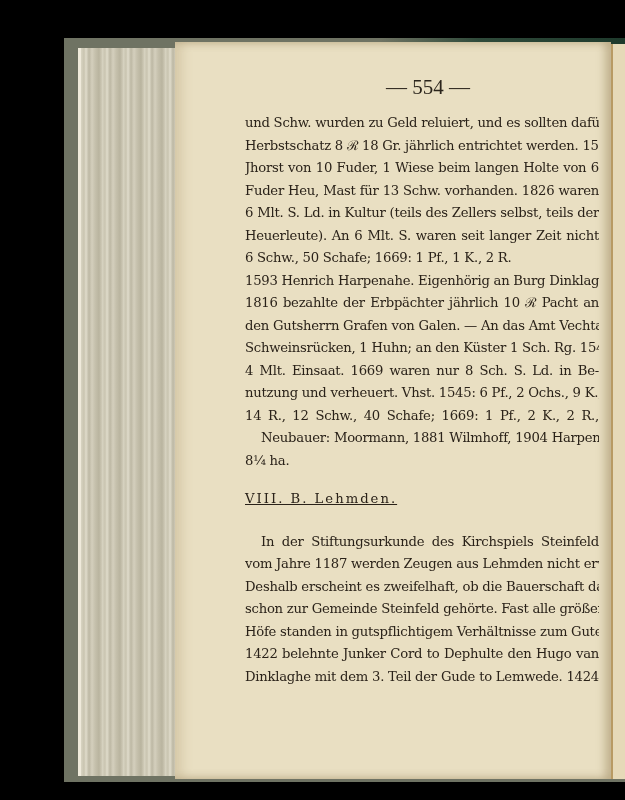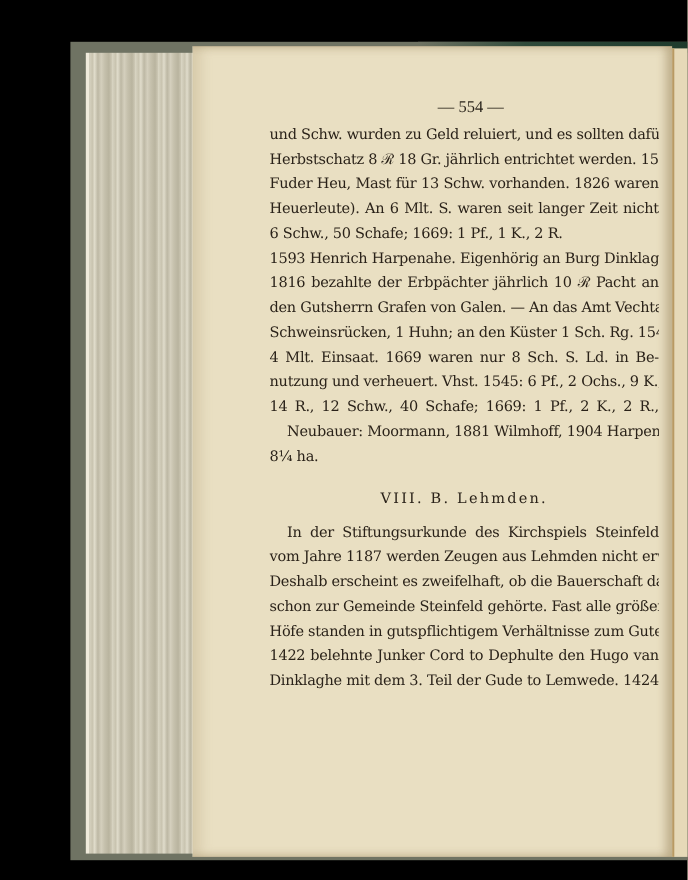--- a/index.html
+++ b/index.html
@@ -26,57 +26,59 @@
     .page {
       position: absolute; left: 175px; top: 42px; width: 436px; height: 737px;
       background: #e9dfc2;
       box-shadow: inset -6px 0 8px rgba(120,95,50,0.35), inset 8px 0 10px rgba(170,150,110,0.25);
     }
     .next-page {
       position: absolute; left: 611px; top: 44px; width: 14px; height: 735px;
       background: #e6d9b8; border-left: 2px solid #b89a63;
     }
     .page-number {
-      position: absolute; left: 0; width: 100%; top: 48px;
-      text-align: center; font-size: 15px; color: #2a241b;
+      position: absolute; left: 0; width: 100%; top: 33px;
+      text-align: center; font-size: 21px; color: #2a241b;
       font-family: "Liberation Serif", serif;
       padding-left: 70px; box-sizing: border-box;
     }
     .text-block {
       position: absolute; left: 70px; top: 70px; width: 354px;
       color: #2a2219; font-size: 13.2px; line-height: 22.5px;
       font-family: "DejaVu Serif", serif;
     }
     .line {
       display: block; white-space: nowrap; text-align: justify;
       text-align-last: justify; overflow: hidden; height: 22.5px;
       letter-spacing: -0.25px;
     }
     .line.indent { padding-left: 16px; }
     .line.last { text-align-last: left; }
     .heading {
-      display: block; text-align: center; letter-spacing: 2px;
-      height: 22.5px; margin: 16px 0 8px 0;
+      display: block; letter-spacing: 2px;
+      height: 22.5px; margin: 16px 0 20px 0; text-decoration: underline;
     }
   </style>
 </head>
 <body>
 
 <div class="cover"></div>
 <div class="cover-spine-top"></div>
 <div class="page-edges"></div>
 <div class="next-page"></div>
 
 <div class="page">
   <div class="page-number">— 554 —</div>
 
   <div class="text-block">
     <span class="line">und Schw. wurden zu Geld reluiert, und es sollten dafür incl.</span>
     <span class="line">Herbstschatz 8 ℛ 18 Gr. jährlich entrichtet werden. 1573</span>
+    <span class="line">Jhorst von 10 Fuder, 1 Wiese beim langen Holte von 6</span>
     <span class="line">Fuder Heu, Mast für 13 Schw. vorhanden. 1826 waren</span>
+    <span class="line">6 Mlt. S. Ld. in Kultur (teils des Zellers selbst, teils der</span>
     <span class="line">Heuerleute). An 6 Mlt. S. waren seit langer Zeit nicht</span>
     <span class="line last">6 Schw., 50 Schafe; 1669: 1 Pf., 1 K., 2 R.</span>
 
     <span class="line">1593 Henrich Harpenahe. Eigenhörig an Burg Dinklage.</span>
     <span class="line">1816 bezahlte der Erbpächter jährlich 10 ℛ Pacht an</span>
     <span class="line">den Gutsherrn Grafen von Galen. — An das Amt Vechta</span>
     <span class="line">Schweinsrücken, 1 Huhn; an den Küster 1 Sch. Rg. 1545:</span>
     <span class="line">4 Mlt. Einsaat. 1669 waren nur 8 Sch. S. Ld. in Be-</span>
     <span class="line">nutzung und verheuert. Vhst. 1545: 6 Pf., 2 Ochs., 9 K.,</span>
     <span class="line">14 R., 12 Schw., 40 Schafe; 1669: 1 Pf., 2 K., 2 R.,</span>

